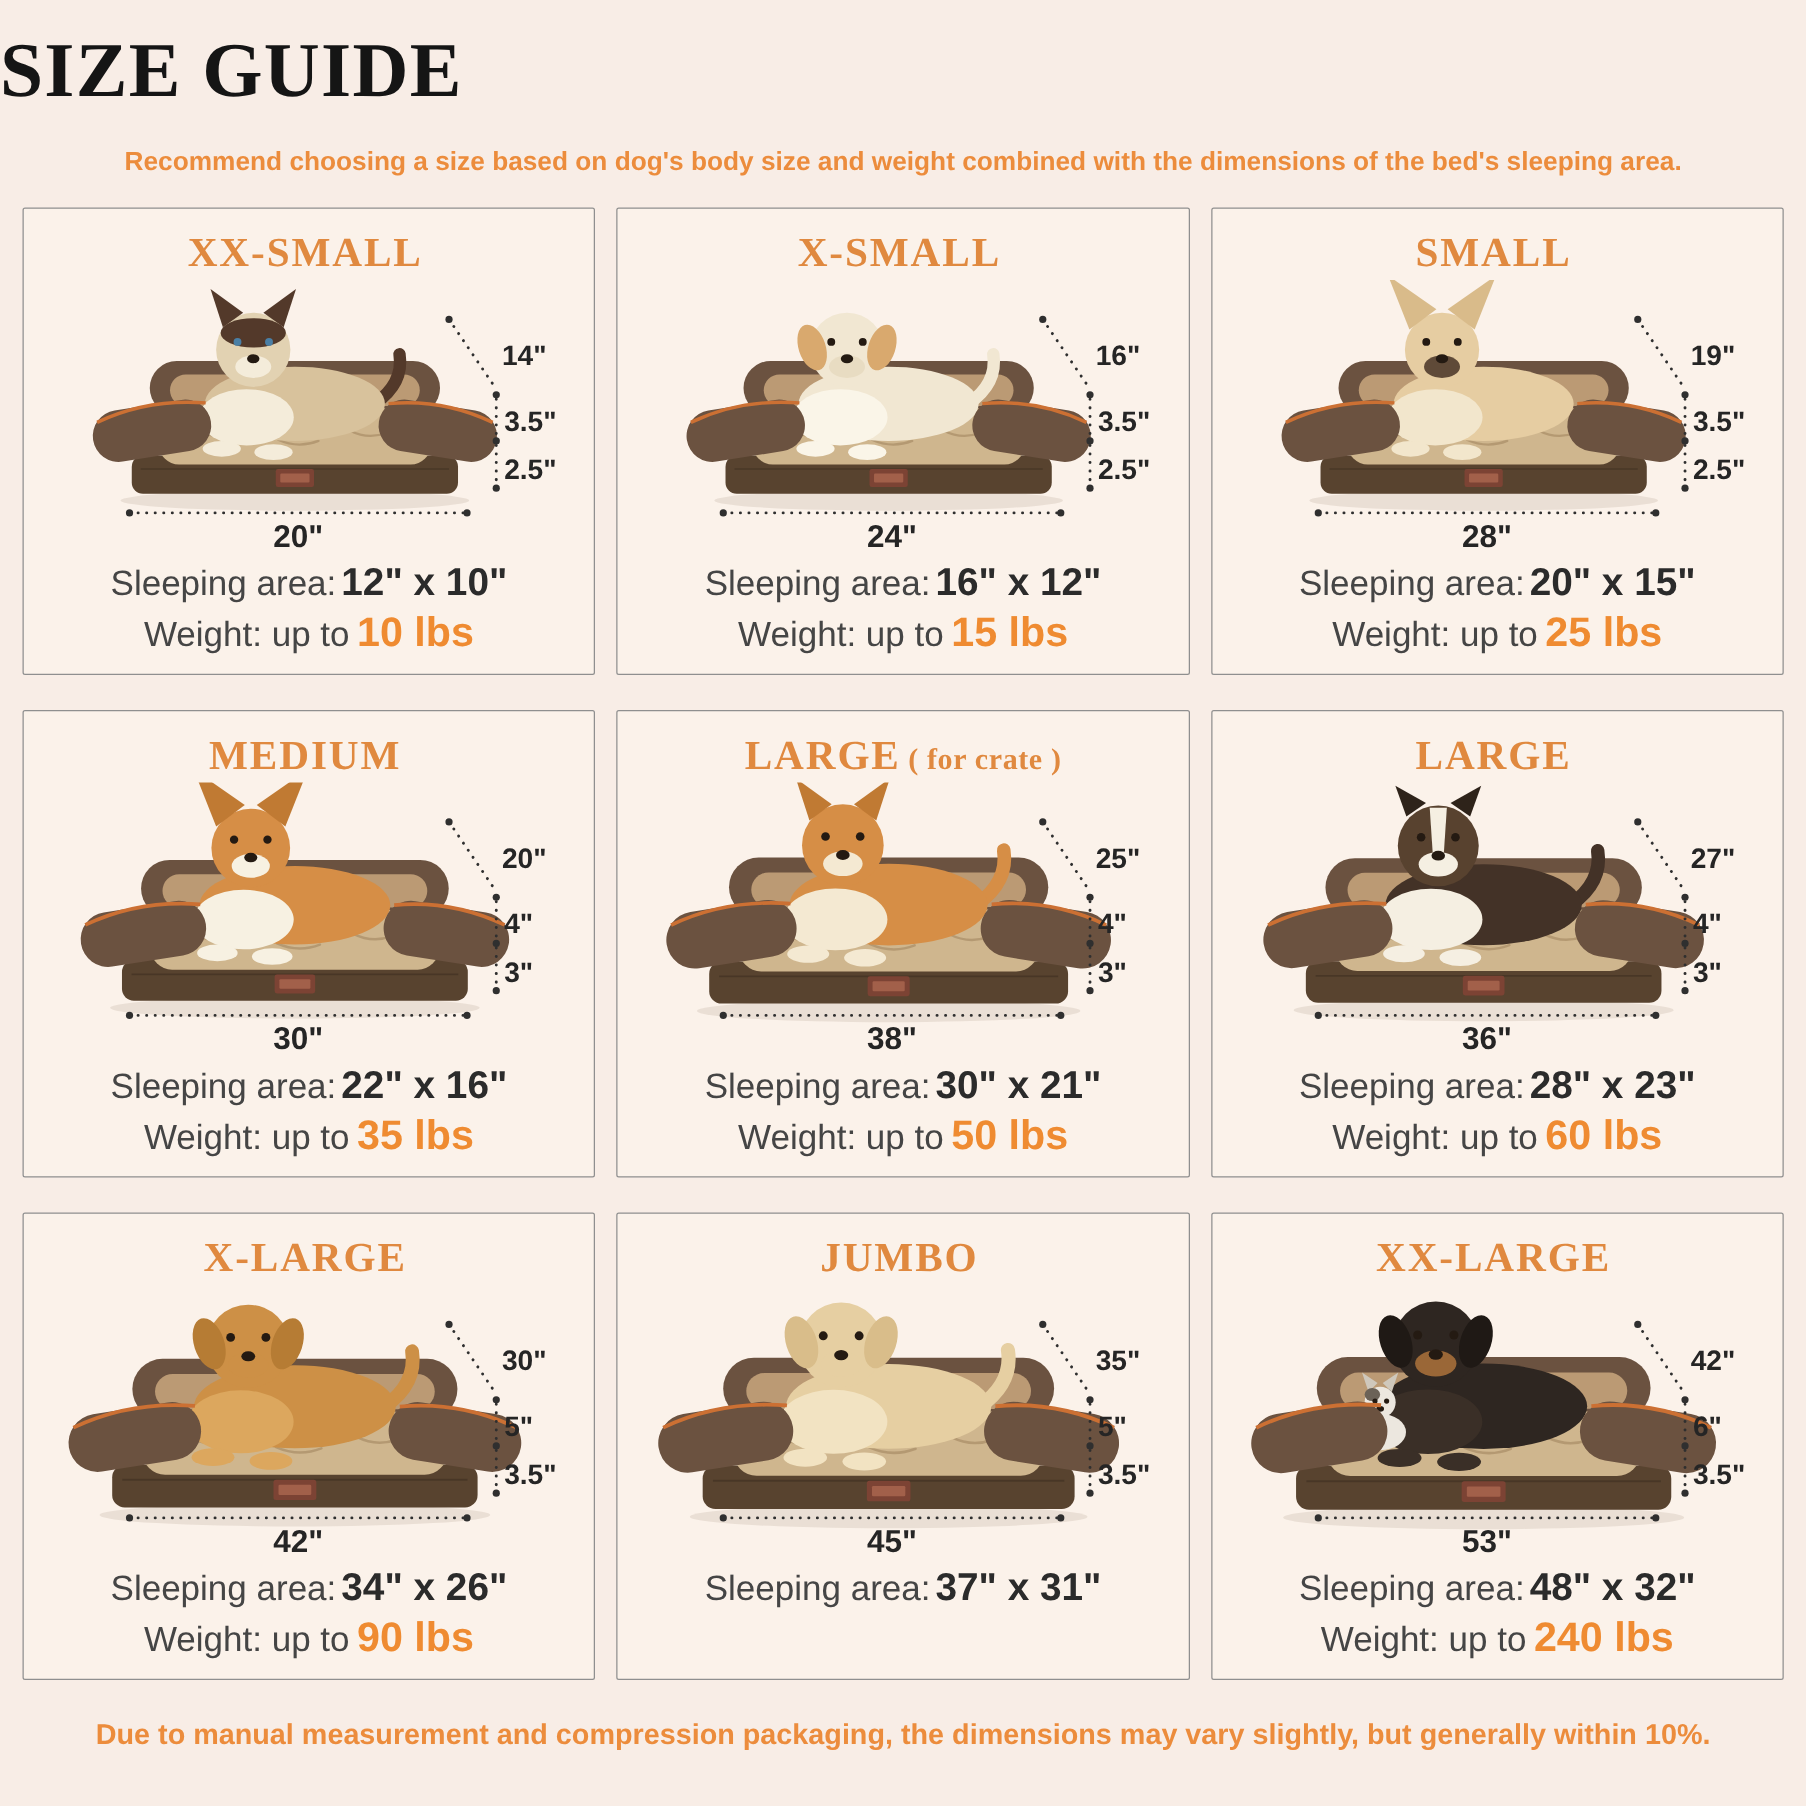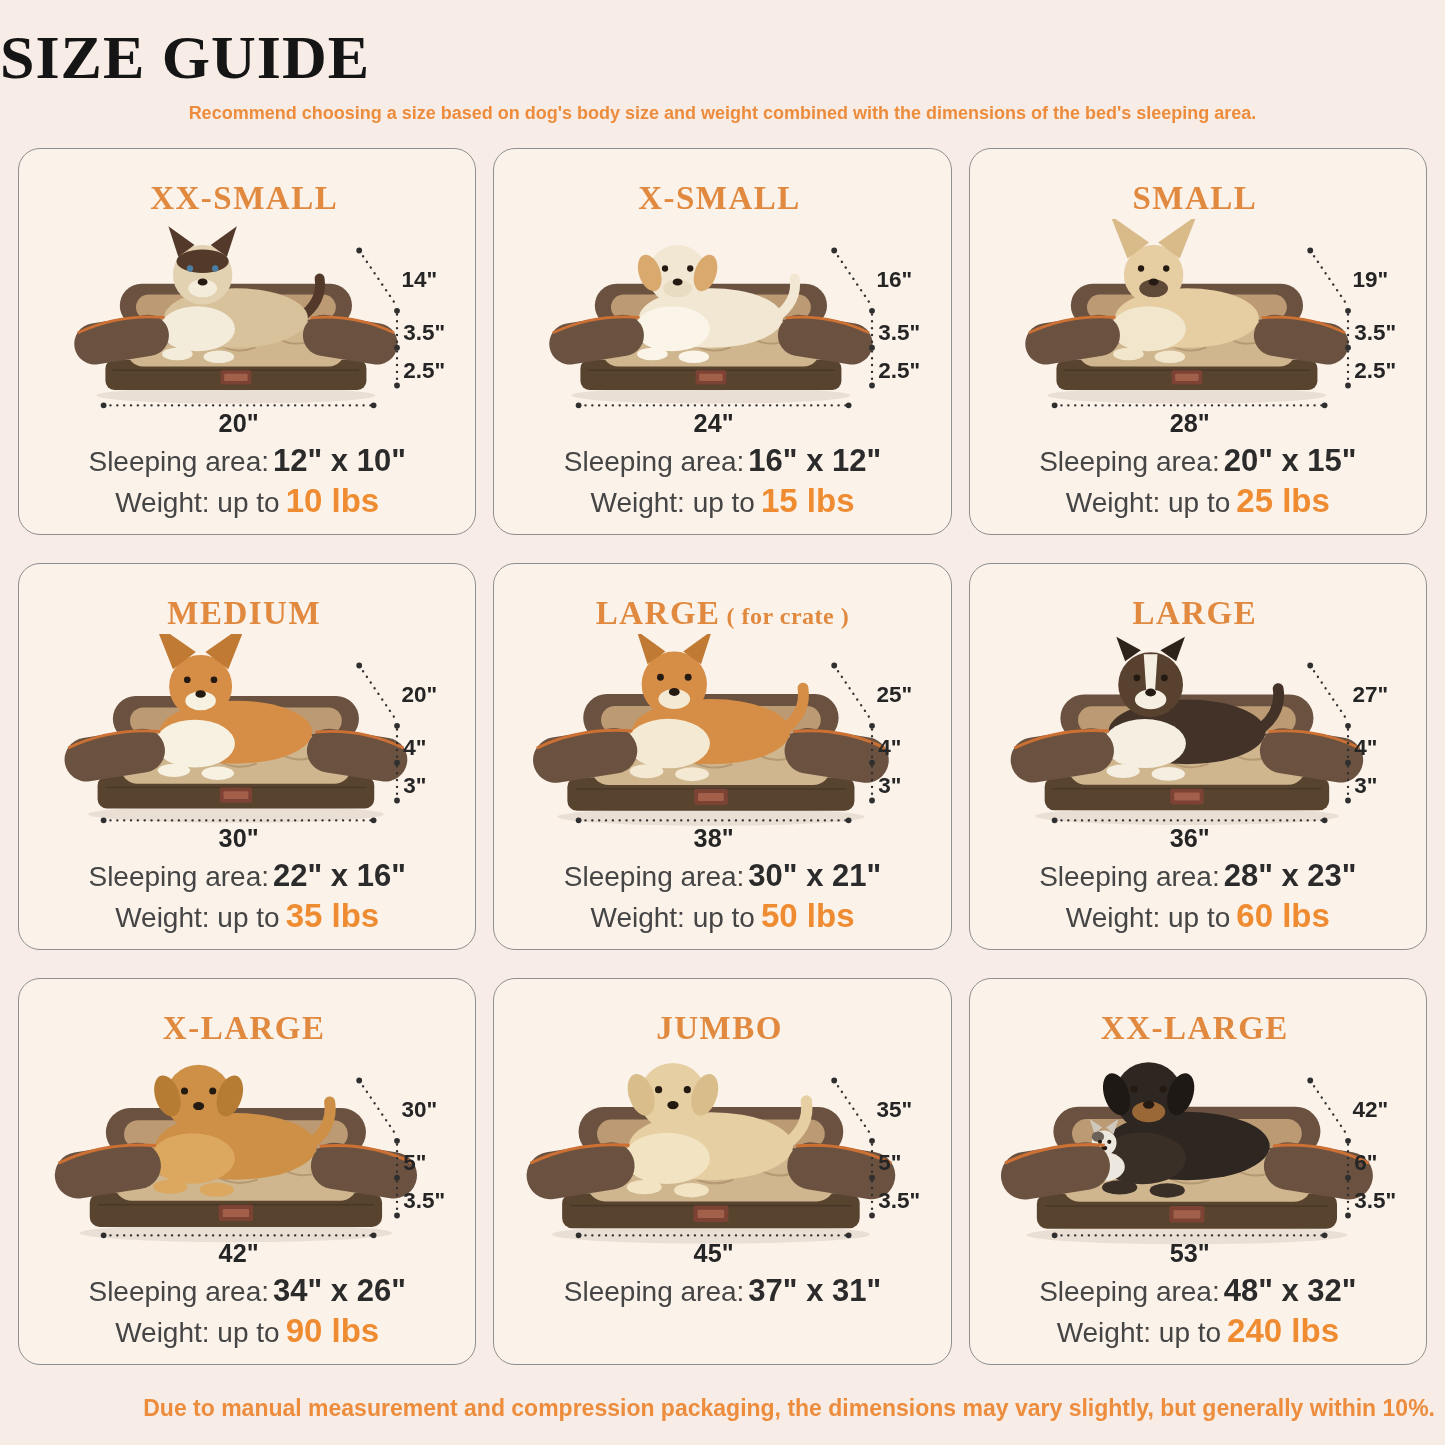--- a/index.html
+++ b/index.html
@@ -17,34 +17,34 @@
     font-weight:700;
     font-size:62px;
     letter-spacing:1px;
     color:#151515;
     margin:22px 0 6px 0;
   }
   .subtitle{
     text-align:center;
     color:#ec8c3c;
     font-weight:700;
-    font-size:18px;
-    margin:10px 0 24px 0;
+    font-size:21px;
+    margin:25px 0 24px 0;
   }
   .grid{
     display:grid;
     grid-template-columns:repeat(3,1fr);
     gap:28px 17px;
     padding:0 18px;
   }
   .card{
     border:1.6px solid #8f8f8f;
-    border-radius:22px;
+    border-radius:2px;
     background:#fbf2ea;
-    padding:21px 4px 14px 4px;
+    padding:8px 4px 14px 4px;
     text-align:center;
     min-height:372px;
     box-sizing:border-box;
   }
   .card h2{
     font-family:"Liberation Serif", serif;
     font-weight:700;
     color:#e0893f;
     font-size:33px;
     letter-spacing:1.5px;
@@ -60,21 +60,21 @@
   .dotline{stroke:#2f2f2f;stroke-width:2.6;stroke-dasharray:0.1 7.5;stroke-linecap:round;fill:none;}
   .dot{fill:#2f2f2f;}
   .dim-label{font-family:"Liberation Sans",sans-serif;font-weight:700;font-size:25px;fill:#252525;}
   .dim-label.width{font-size:28px;}
   .line1,.line2{margin:0;color:#454545;}
   .line1{font-size:28px;margin-top:8px;}
   .line1 b{font-size:31px;color:#2b2b2b;margin-left:4px;}
   .line2{font-size:28px;margin-top:3px;}
   .line2 b{font-size:33px;color:#ef8b31;margin-left:6px;}
   .footer{
-    text-align:right;
+    text-align:center;
     color:#ec8c3c;
     font-weight:700;
     font-size:23px;
     margin:30px 10px 0 10px;
   }
 </style>
 </head>
 <body>
 
 <div class="page">

